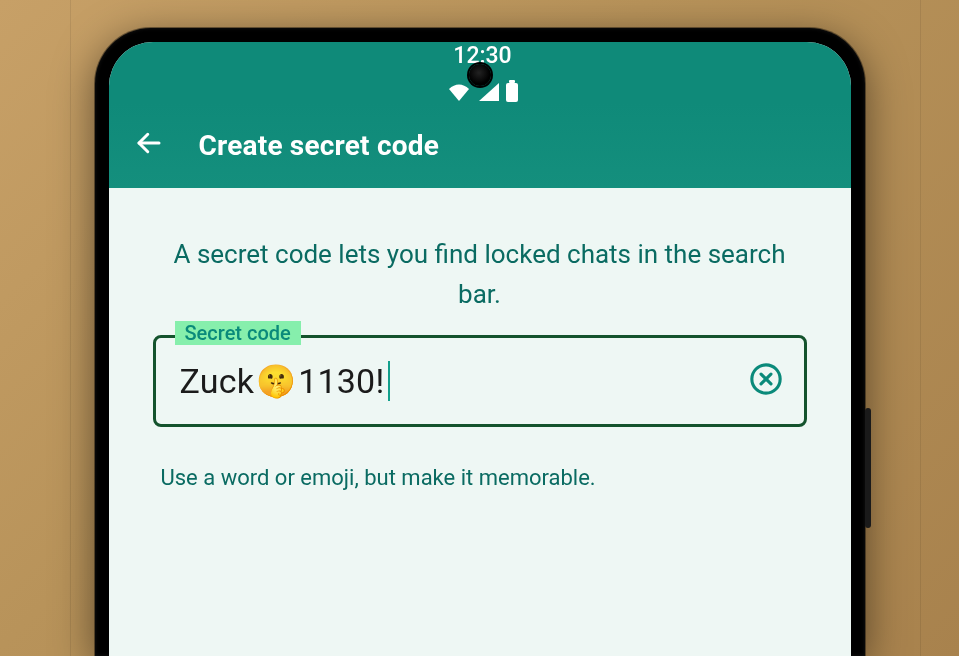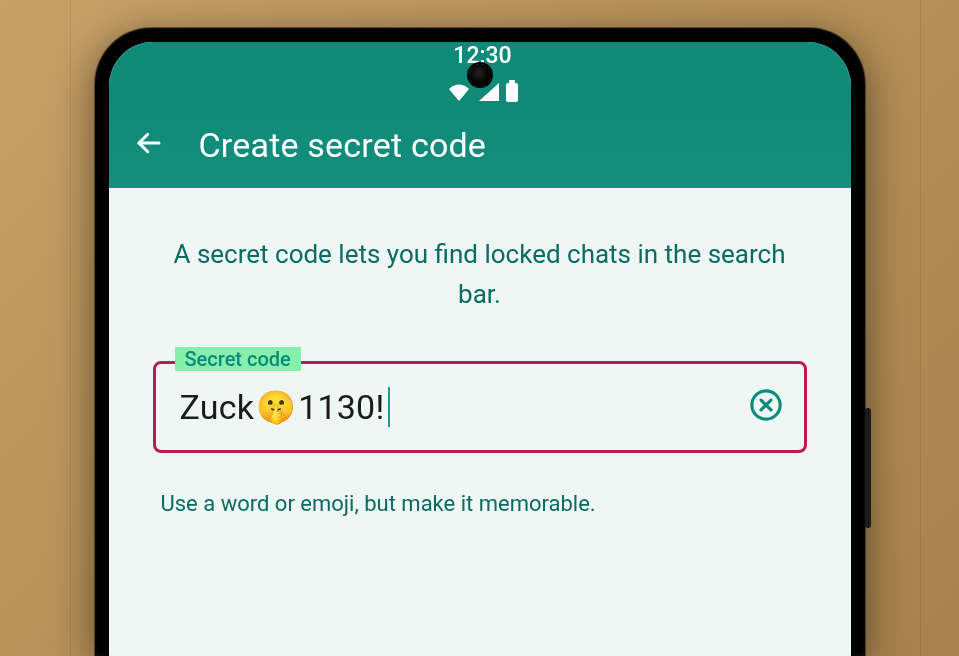--- a/index.html
+++ b/index.html
@@ -97,54 +97,54 @@
     padding: 0 18px;
     gap: 28px;
     color: #fff;
   }
   .back-btn {
     width: 44px; height: 44px;
     display:flex; align-items:center; justify-content:center;
     border-radius: 50%;
   }
   .appbar-title {
-    font-size: 34px;
-    font-weight: 400;
+    font-size: 28px;
+    font-weight: 700;
     letter-spacing: 0.2px;
     text-align: center;
   }
 
   
   .content {
     padding: 46px 44px 0 44px;
     background: #eef7f4;
   }
   .description {
     text-align: center;
     color: #0a6b62;
     font-size: 26px;
     line-height: 1.55;
     font-weight: 400;
-    margin-bottom: 46px;
+    margin-bottom: 20px;
     padding: 0 10px;
   }
 
   .field-wrap { position: relative; }
   .field-label {
     position: absolute;
     top: -14px;
     left: 22px;
     background: #86efac;
     padding: 0 10px;
     color: #0a8a7a;
     font-size: 20px;
     font-weight: 500;
   }
   .field {
-    border: 3px solid #be185d;
+    border: 3px solid #14532d;
     border-radius: 8px;
     height: 92px;
     display: flex;
     align-items: center;
     padding: 0 18px 0 24px;
     background: transparent;
   }
   .field-input {
     flex: 1;
     font-size: 34px;

